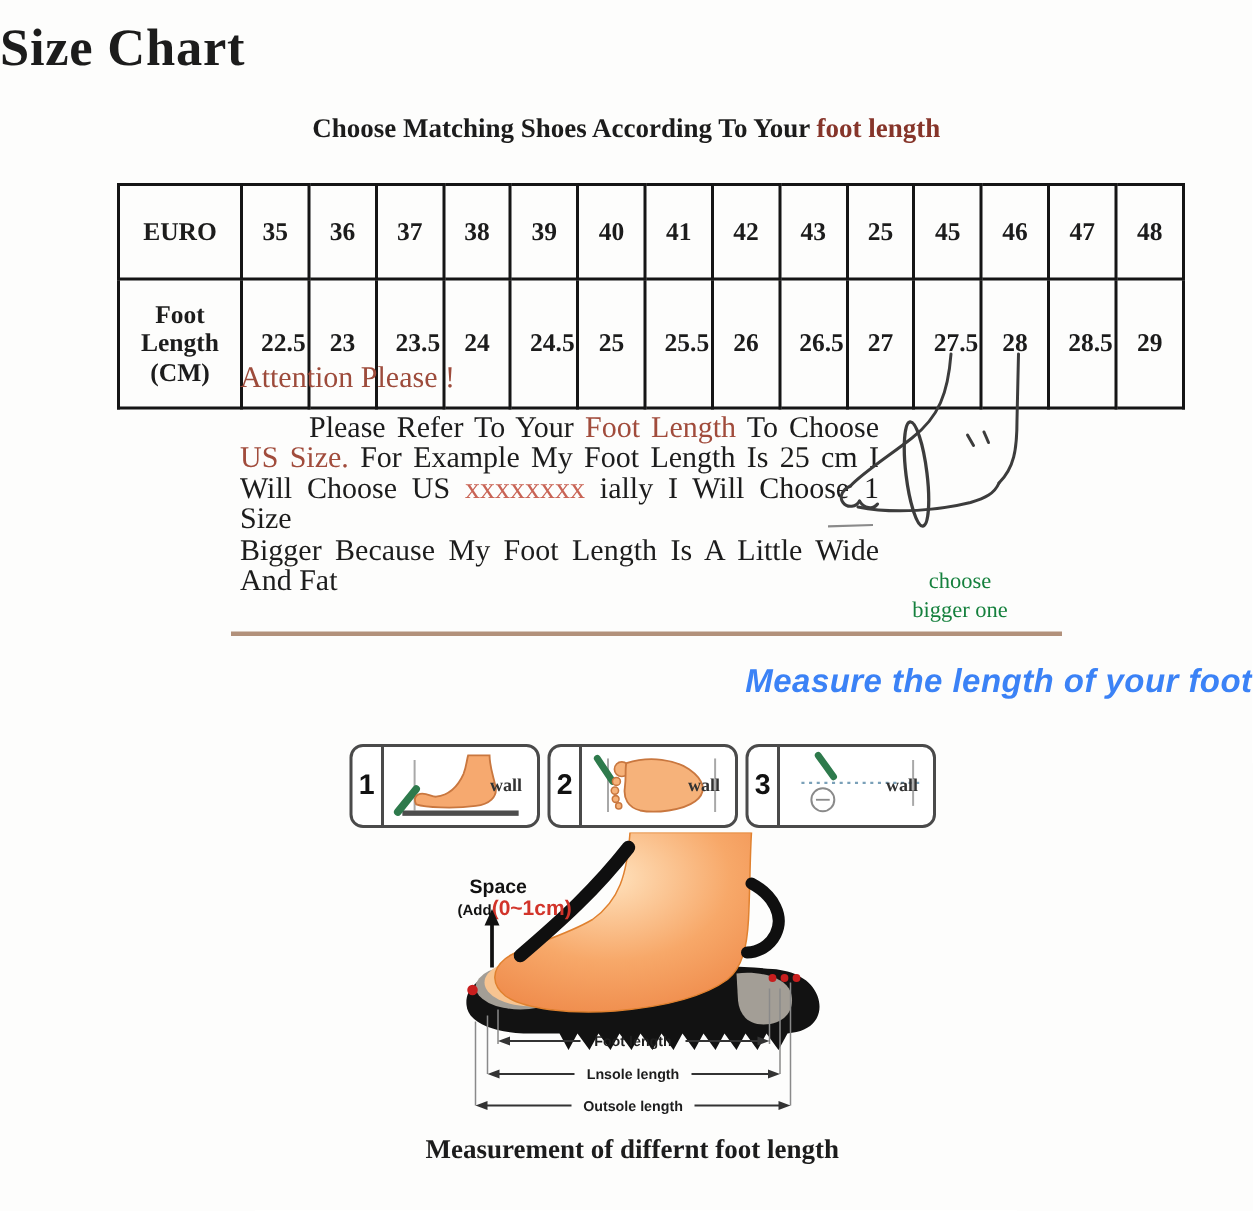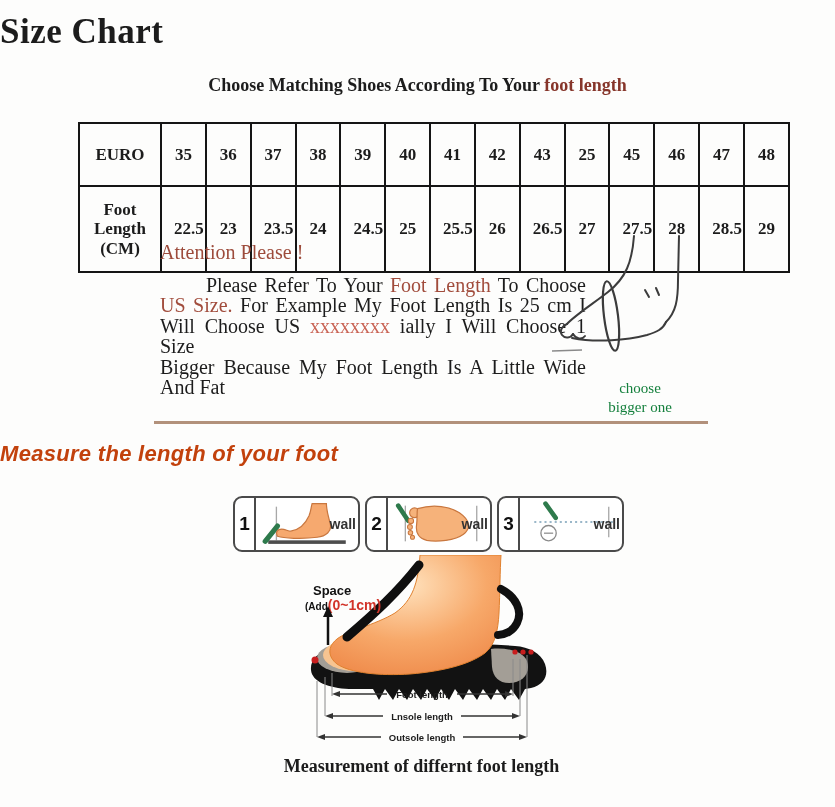--- a/index.html
+++ b/index.html
@@ -38,39 +38,39 @@
   .red2{color:#a14c3c;}
   .redx{color:#c96455;}
   
   .sketch{position:absolute;left:552px;top:230px;}
   .choose-note{position:absolute;left:578px;top:379px;width:124px;
     text-align:center;font-size:15px;line-height:19px;color:#15803d;}
   .section-divider{position:absolute;left:154px;top:421px;width:554px;height:3px;
     background:#b2917b;}
   
   .measure-heading{
-    position:absolute;left:0;top:441px;width:100%;text-align:left;
+    position:absolute;left:0;top:441px;width:100%;text-align:right;
     font-family:"Liberation Sans",sans-serif;font-style:italic;font-weight:700;
-    font-size:22px;color:#c2410c;letter-spacing:.3px;
+    font-size:22px;color:#3b82f6;letter-spacing:.3px;
   }
   .steps-row{position:absolute;left:233px;top:496px;display:flex;gap:5px;}
   .step-box{
     position:relative;width:127px;height:56px;box-sizing:border-box;
     border:2.5px solid #4a4a4a;border-radius:9px;background:#fff;
     display:flex;align-items:stretch;
   }
   .step-num{
     width:19px;display:flex;align-items:center;justify-content:center;
     border-right:2px solid #4a4a4a;
     font-family:"Liberation Sans",sans-serif;font-weight:800;font-size:19px;color:#111;
   }
   .step-box svg{flex:1;height:100%;}
   .wall-label{
-    position:absolute;right:2px;top:50%;transform:translateY(-50%);
-    font-family:Liberation Sans, sans-serif;font-weight:700;font-size:14px;color:#333;
+    position:absolute;right:10px;top:50%;transform:translateY(-50%);
+    font-family:Liberation Serif, serif;font-weight:700;font-size:12px;color:#333;
   }
   .big-diagram{position:absolute;left:295px;top:555px;}
   .bottom-caption{
     position:absolute;left:4px;top:756px;width:100%;text-align:center;
     font-weight:700;font-size:18px;
   }
   svg text{font-family:"Liberation Sans",sans-serif;}
 </style>
 </head>
 <body>

